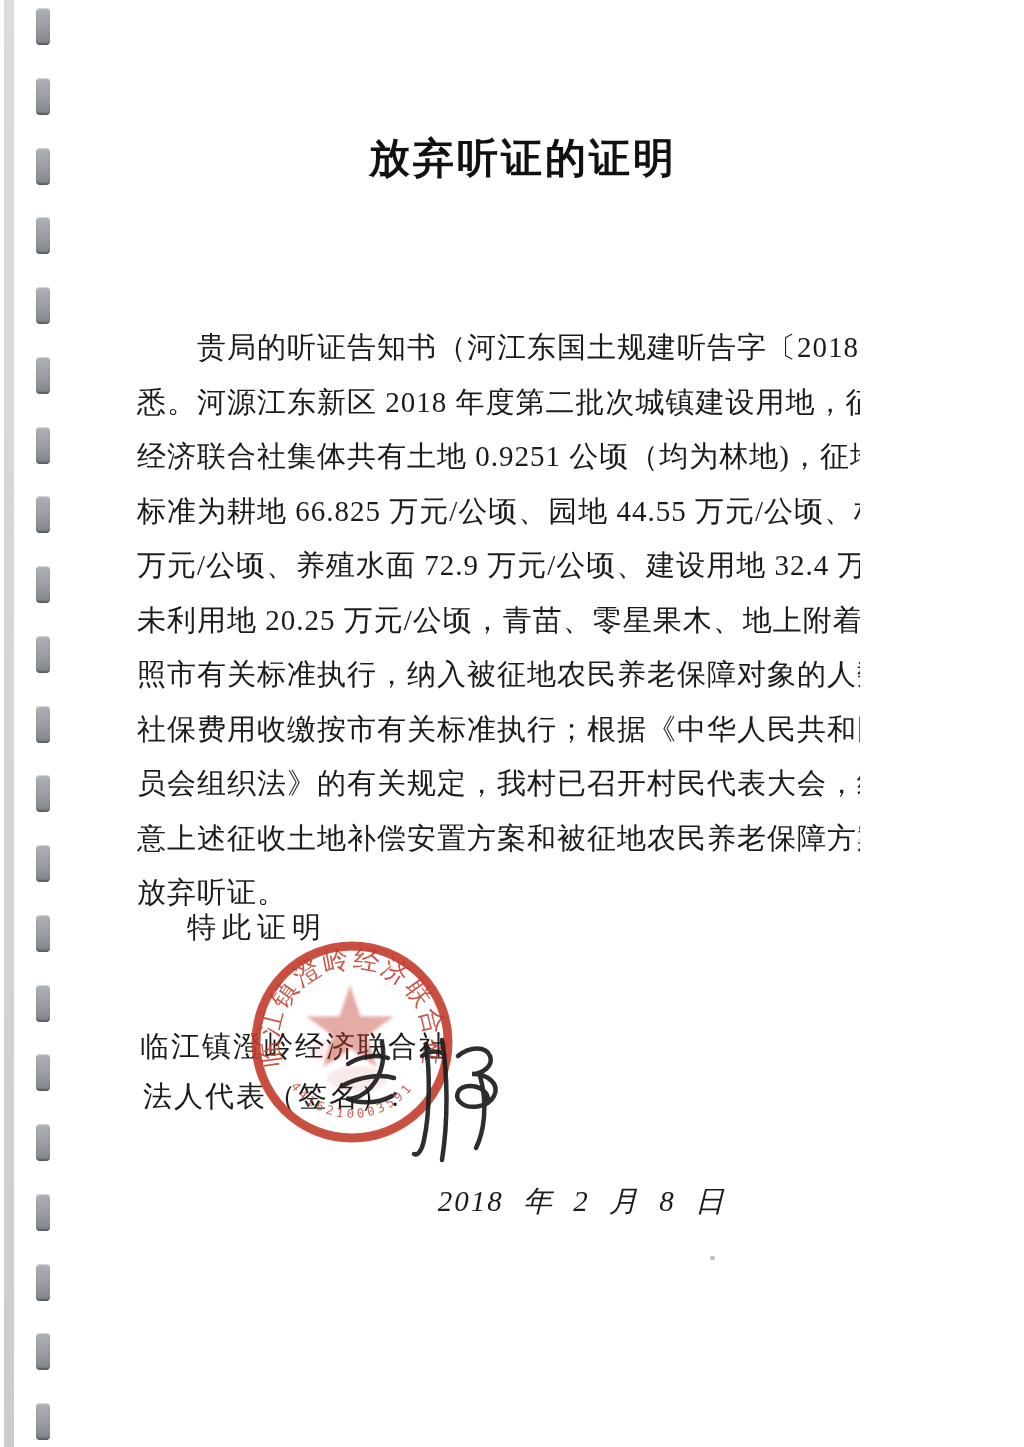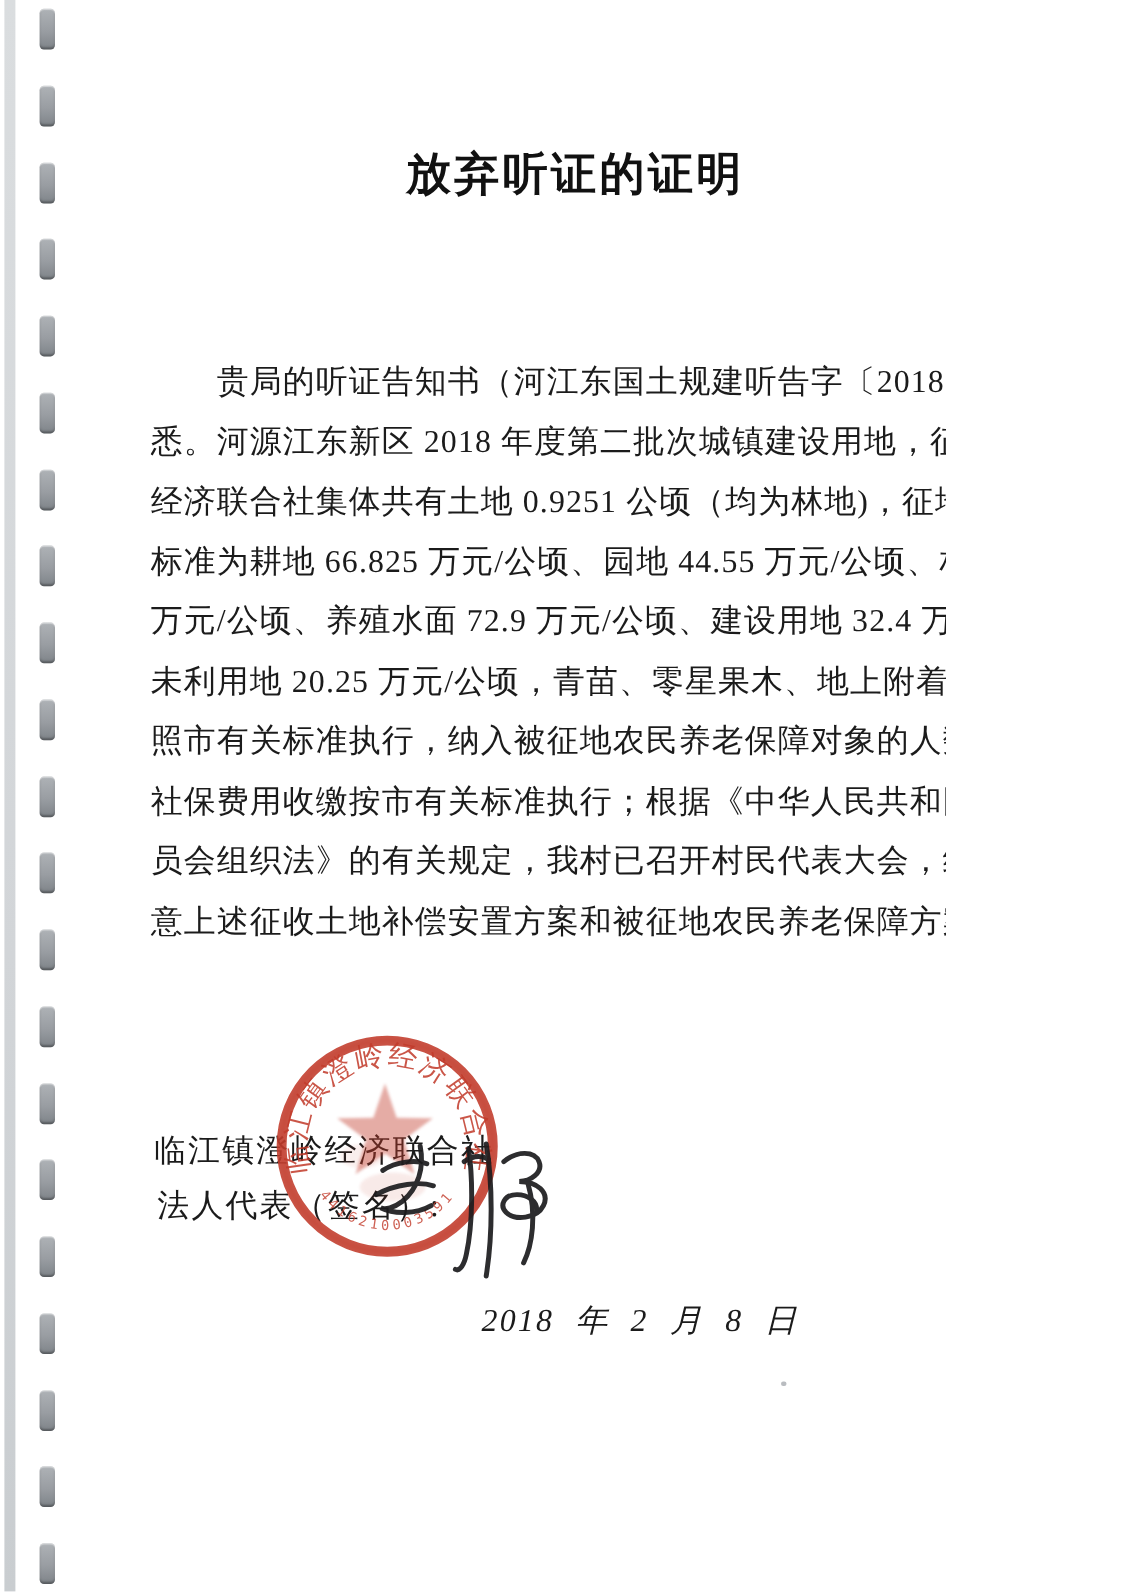--- a/index.html
+++ b/index.html
@@ -72,22 +72,24 @@
     <div class="pline indent">贵局的听证告知书（河江东国土规建听告字〔2018〕9 号）收</div>
     <div class="pline">悉。河源江东新区 2018 年度第二批次城镇建设用地，征收我澄岭</div>
     <div class="pline">经济联合社集体共有土地 0.9251 公顷（均为林地)，征地各类补偿</div>
     <div class="pline">标准为耕地 66.825 万元/公顷、园地 44.55 万元/公顷、林地 22.0005</div>
     <div class="pline">万元/公顷、养殖水面 72.9 万元/公顷、建设用地 32.4 万元/公顷、</div>
     <div class="pline">未利用地 20.25 万元/公顷，青苗、零星果木、地上附着物拆迁参</div>
     <div class="pline">照市有关标准执行，纳入被征地农民养老保障对象的人数为 5 人，</div>
     <div class="pline">社保费用收缴按市有关标准执行；根据《中华人民共和国村民委</div>
     <div class="pline">员会组织法》的有关规定，我村已召开村民代表大会，经讨论,同</div>
     <div class="pline">意上述征收土地补偿安置方案和被征地农民养老保障方案，决定</div>
+    <div class="pline last">放弃听证。</div>
   </div>
 
+  <div class="closing">特此证明</div>
 
   <div class="org-line">临江镇澄岭经济联合社</div>
   <div class="legal-line">法人代表（签名）:</div>
   <div class="date-line">2018 年 2 月 8 日</div>
 
   <svg id="seal-svg" class="seal" viewBox="0 0 230 230" xmlns="http://www.w3.org/2000/svg" style="color: rgb(194, 59, 43);">
     <defs>
       <filter id="soft">
           <feGaussianBlur stdDeviation="1.4"></feGaussianBlur>
         </filter>

